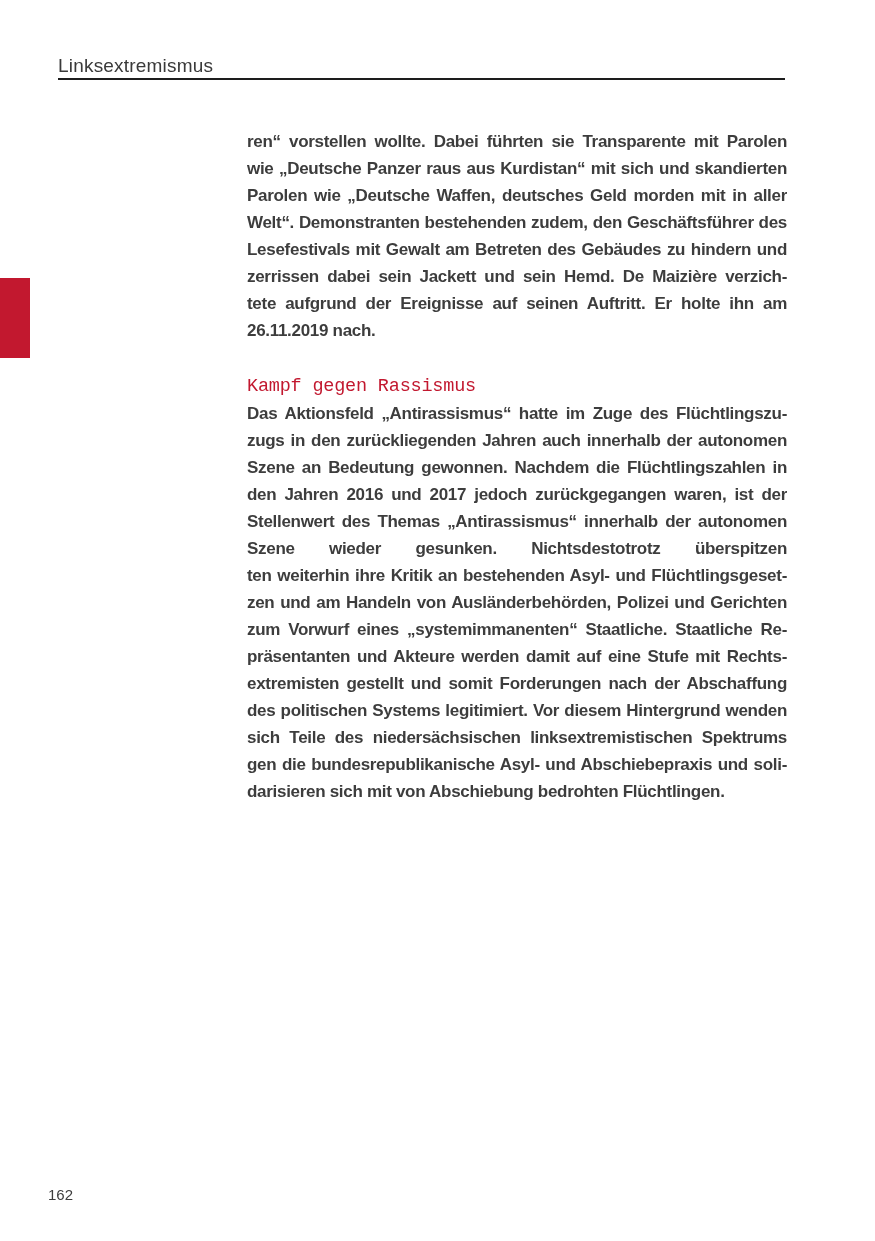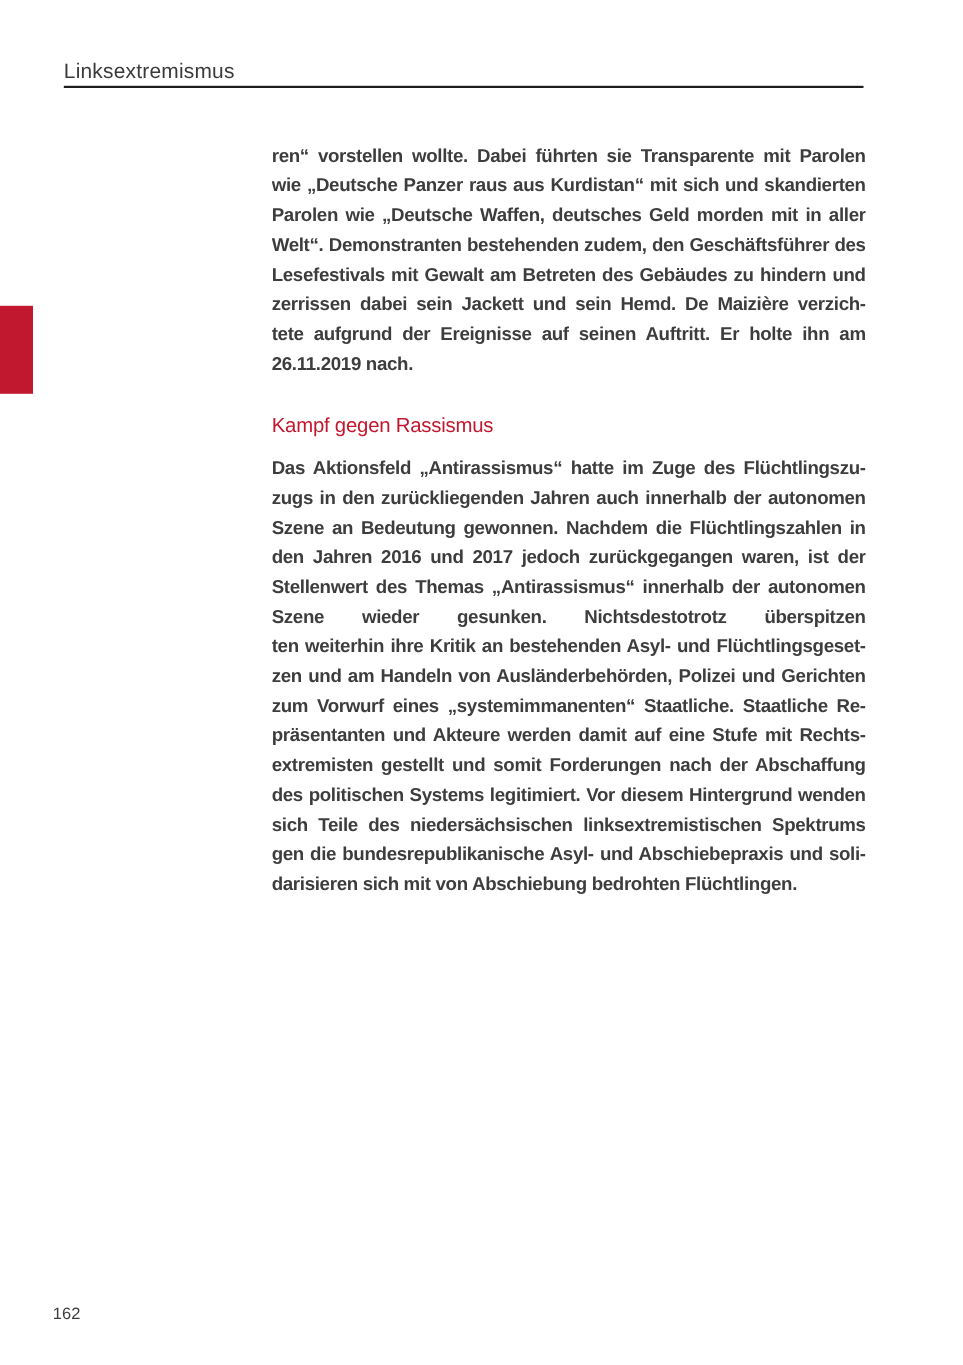--- a/index.html
+++ b/index.html
@@ -60,23 +60,24 @@
   .line.last {
     text-align: center;
     text-align-last: left;
   }
   .section-heading {
     margin-top: 29px;
     height: 27px;
     color: #c2182f;
     font-size: 18.5px;
     letter-spacing: -0.2px;
+    font-family: Liberation Mono, monospace;
   }
   .para-2 {
-    margin-top: 12px;
+    margin-top: 0;
   }
   .page-number {
     position: absolute;
     left: 48px;
     top: 1186px;
     font-size: 15px;
     color: #3d3d3d;
   }
 </style>
 </head>

